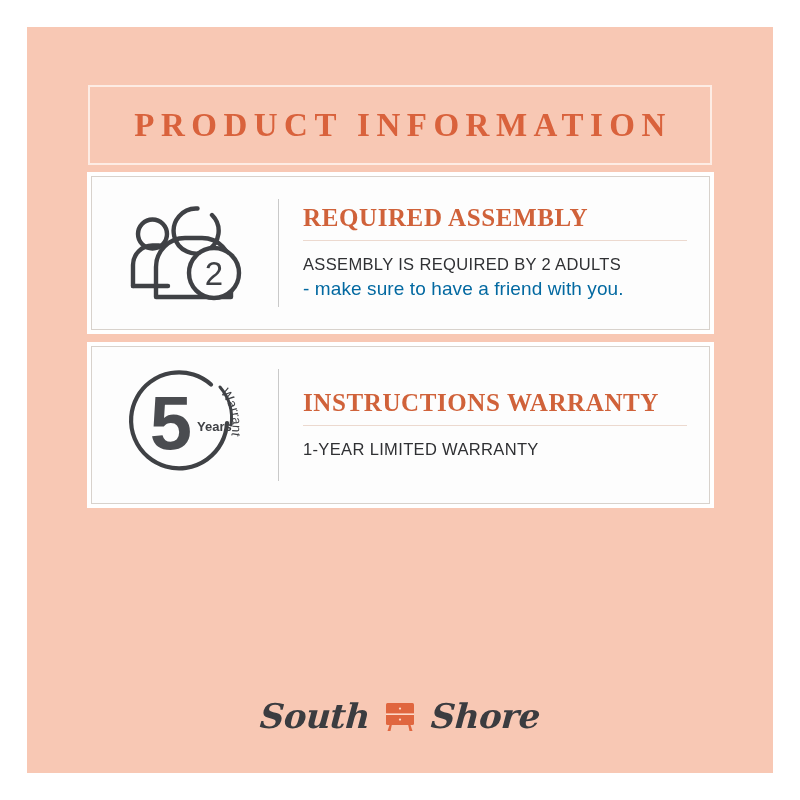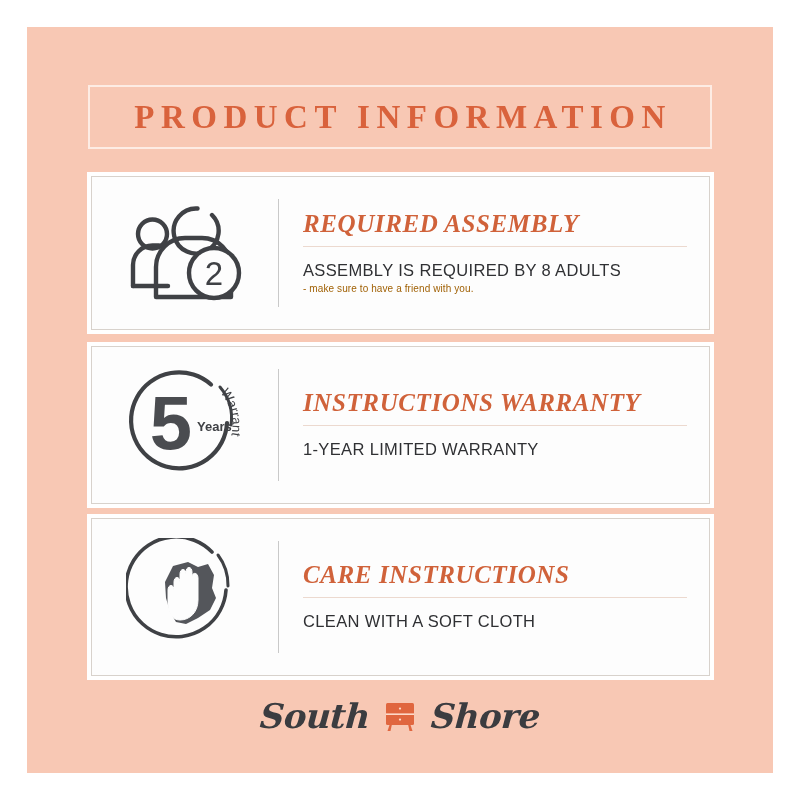--- a/index.html
+++ b/index.html
@@ -31,21 +31,21 @@
     height: 746px;
     background: #f8c8b4;
   }
 
   
   #title-box {
     position: absolute;
     left: 88px;
     top: 85px;
     width: 624px;
-    height: 64px;
+    height: 80px;
     border: 2px solid #fdece4;
     box-sizing: border-box;
     display: flex;
     align-items: center;
     justify-content: center;
   }
   #title-text {
     font-family: "Liberation Serif", "DejaVu Serif", serif;
     font-weight: bold;
     font-size: 33px;
@@ -95,21 +95,20 @@
     flex: 1 1 auto;
     padding: 0 22px 0 24px;
     display: flex;
     flex-direction: column;
     justify-content: center;
   }
 
   .card-heading {
     font-family: "Liberation Serif", "DejaVu Serif", serif;
     font-weight: bold;
-    font-style: italic;
     font-size: 25px;
     letter-spacing: 0.6px;
     color: #d0623a;
     line-height: 1.05;
     margin: 0 0 9px 0;
     white-space: nowrap;
   }
 
   .head-rule {
     height: 1px;
@@ -121,23 +120,23 @@
   .body-primary {
     font-family: "Liberation Sans", sans-serif;
     font-size: 16.5px;
     letter-spacing: 0.35px;
     color: #2f3033;
     line-height: 1.25;
     white-space: nowrap;
   }
   .body-secondary {
     font-family: "Liberation Sans", sans-serif;
-    font-size: 10px;
+    font-size: 19px;
     letter-spacing: 0.1px;
-    color: #a16207;
+    color: #0369a1;
     line-height: 1.3;
     margin-top: 2px;
     white-space: nowrap;
   }
 
   
   #footer-logo {
     position: absolute;
     left: 0;
     top: 696px;
@@ -186,21 +185,21 @@
           </g>
 
           <circle cx="88" cy="72" r="25" fill="#fdfdfd" stroke="#3f4145" stroke-width="4.4"></circle>
           <text x="88" y="84" text-anchor="middle" font-family="Liberation Sans, sans-serif" font-size="33" fill="#3f4145">2</text>
         </svg>
       </div>
       <div class="divider"></div>
       <div class="text-col">
         <div class="card-heading">REQUIRED ASSEMBLY</div>
         <div class="head-rule"></div>
-        <div class="body-primary">ASSEMBLY IS REQUIRED BY 8 ADULTS</div>
+        <div class="body-primary">ASSEMBLY IS REQUIRED BY 2 ADULTS</div>
         <div class="body-secondary">- make sure to have a friend with you.</div>
       </div>
     </div>
   </div>
 
   <div class="card" id="card-1">
     <div class="card-inner">
       <div class="icon-col">
         <svg width="124" height="120" viewBox="0 0 124 120">
           <defs>
@@ -225,54 +224,20 @@
       <div class="divider"></div>
       <div class="text-col">
         <div class="card-heading">INSTRUCTIONS WARRANTY</div>
         <div class="head-rule"></div>
         <div class="body-primary">1-YEAR LIMITED WARRANTY</div>
 
       </div>
     </div>
   </div>
 
-  <div class="card" id="card-2">
-    <div class="card-inner">
-      <div class="icon-col">
-        <svg width="118" height="118" viewBox="0 0 118 118">
-
-          <path d="M 86 14 A 50 50 0 1 0 100 52" fill="none" stroke="#3f4145" stroke-width="3.6" stroke-linecap="round"></path>
-          <path d="M 92 17 A 50 50 0 0 1 102 48" fill="none" stroke="#3f4145" stroke-width="3" stroke-linecap="round"></path>
-
-          <path d="M47 28 L62 24 L72 29 L82 26 L88 37 L86 50 L90 60 L84 72
-                   L72 80 L60 86 L50 84 L44 74 L40 60 L39 44 Z" fill="#54565b"></path>
-
-          <g fill="#fdfdfd" stroke="#fdfdfd" stroke-width="1">
-            <path d="M48 44
-                     C48 38 54 38 54 44
-                     L54 36 C54 30 60 30 60 36
-                     L60 34 C60 28 66 28 66 34
-                     L66 39 C66 34 72 34 72 40
-                     L72 62
-                     C72 74 64 82 54 82
-                     C46 82 42 75 42 66
-                     L42 52
-                     C42 46 48 46 48 52 Z"></path>
-          </g>
-        </svg>
-      </div>
-      <div class="divider"></div>
-      <div class="text-col">
-        <div class="card-heading">CARE INSTRUCTIONS</div>
-        <div class="head-rule"></div>
-        <div class="body-primary">CLEAN WITH A SOFT CLOTH</div>
-
-      </div>
-    </div>
-  </div>
 
   <div id="footer-logo">
     <span class="logo-word">South</span>
     <svg id="logo-mark" width="40" height="40" viewBox="0 0 40 40">
       <rect x="6" y="7" width="28" height="22" rx="1.5" fill="#e0663f"></rect>
       <rect x="6" y="17.4" width="28" height="1.6" fill="#fdd9c8"></rect>
       <circle cx="20" cy="12.6" r="1.15" fill="#fdd9c8"></circle>
       <circle cx="20" cy="23.6" r="1.15" fill="#fdd9c8"></circle>
       <path d="M9.5 29 L7.5 35 L10.5 35 L11.8 29 Z" fill="#e0663f"></path>
       <path d="M30.5 29 L32.5 35 L29.5 35 L28.2 29 Z" fill="#e0663f"></path>

